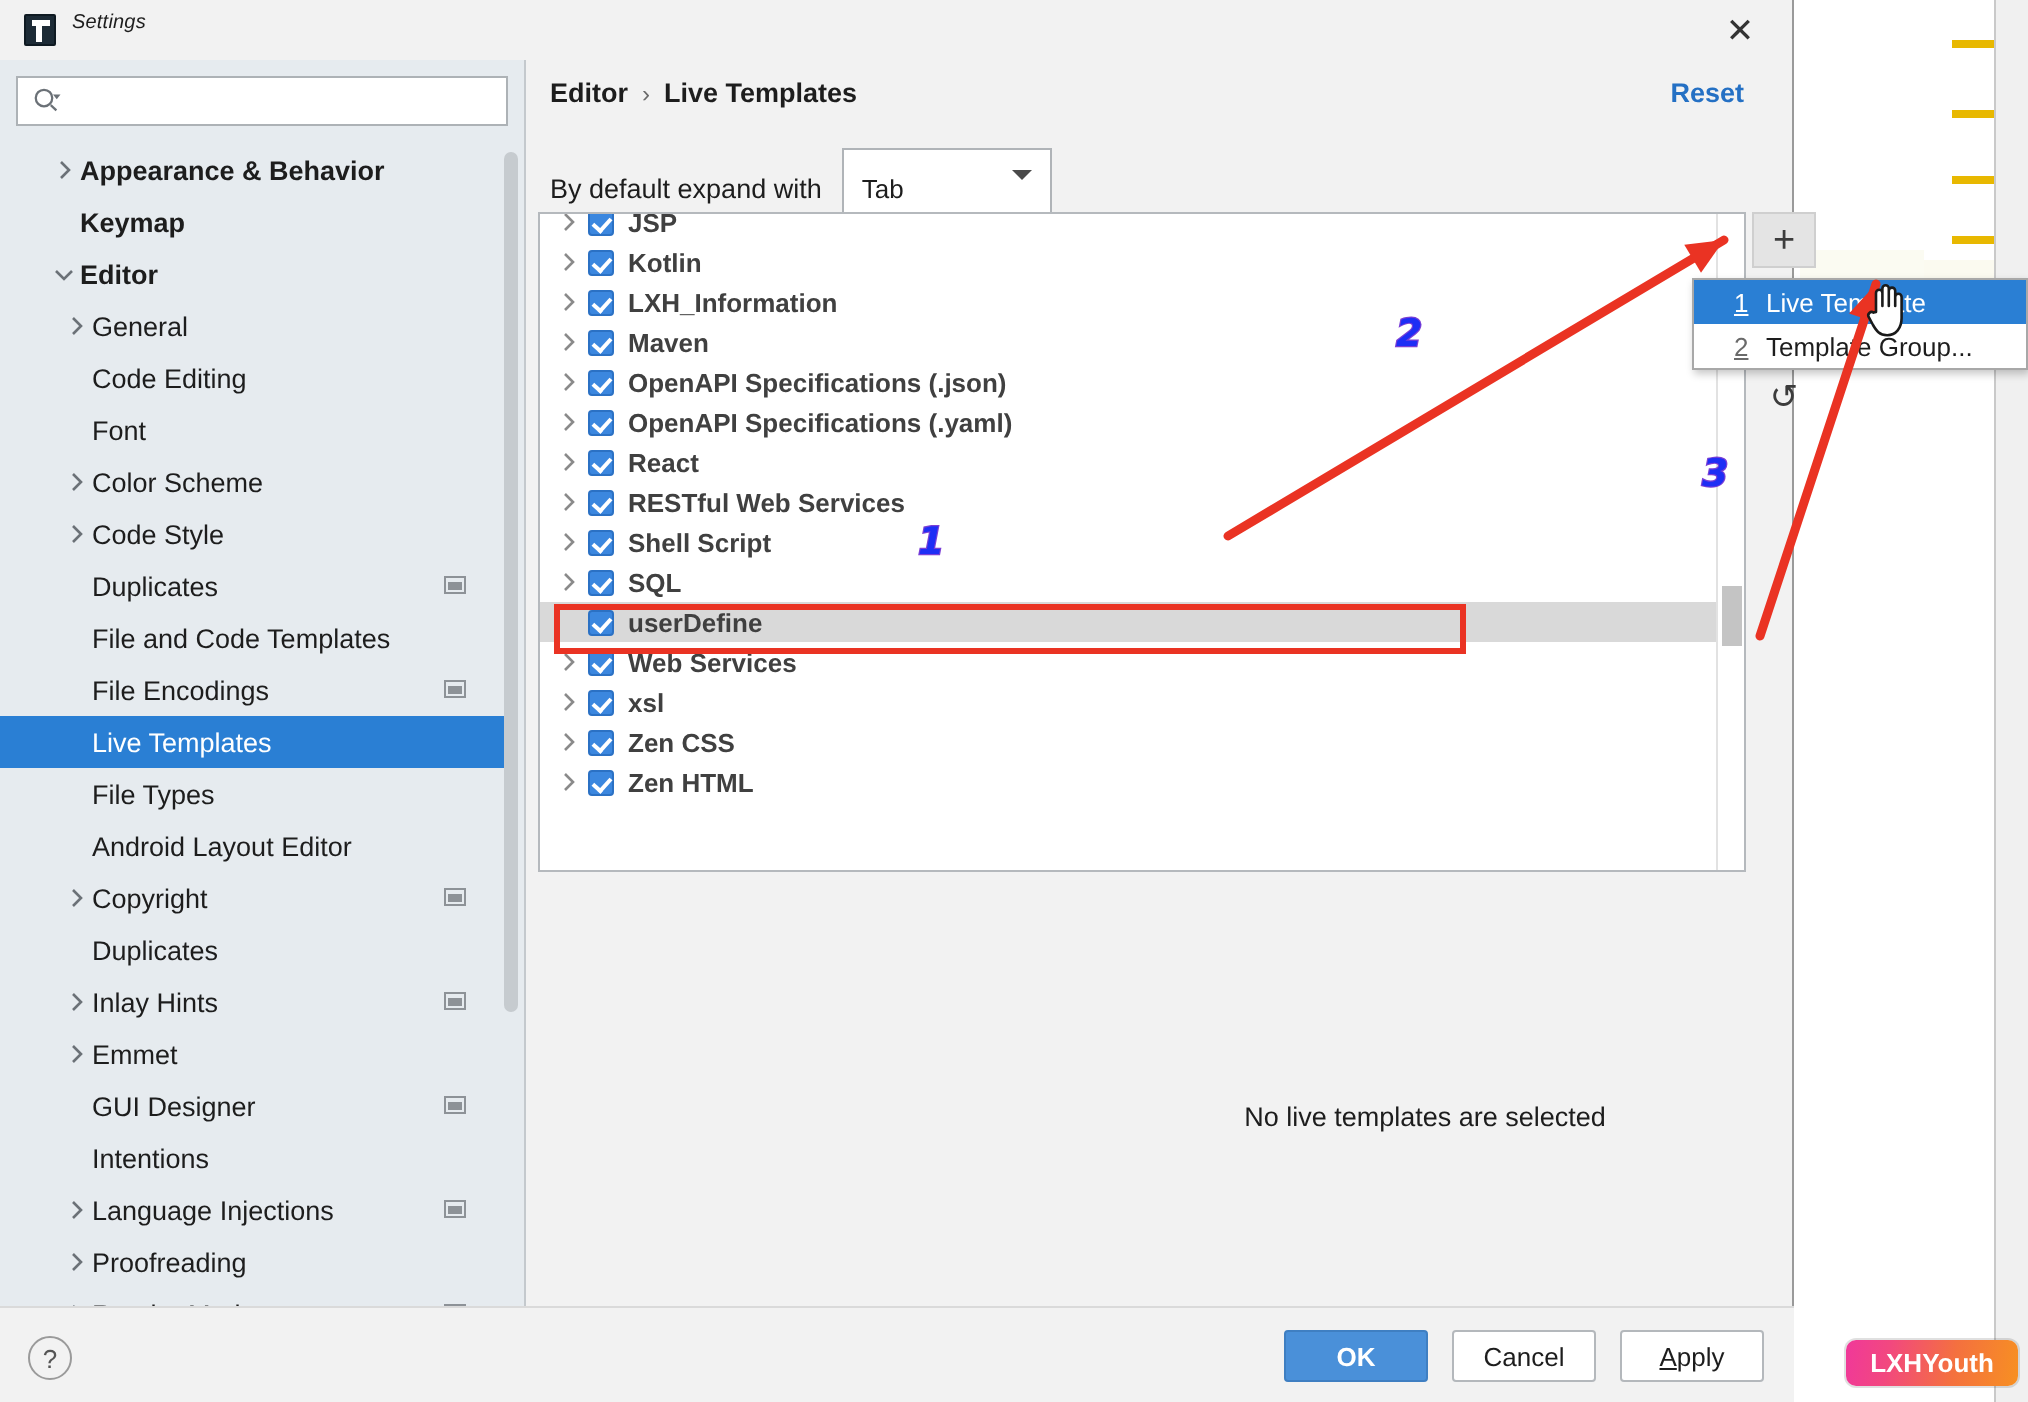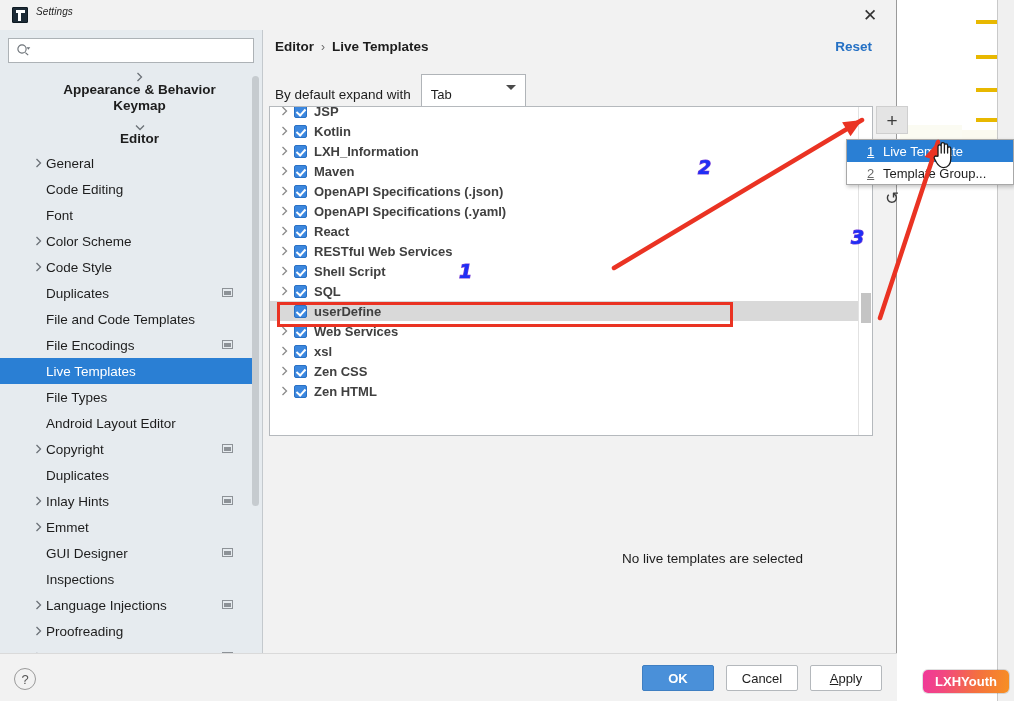--- a/index.html
+++ b/index.html
@@ -101,21 +101,21 @@
     position:relative; height:26px; display:flex; align-items:center;
     padding-left:14px; cursor:pointer; white-space:nowrap;
   }
   .tree-row .arrow{
     width:16px; min-width:16px; display:flex; align-items:center; justify-content:center;
     color:#6b7177;
   }
   .tree-row .arrow svg{ display:block; }
   .tree-row .tlabel{ font-size:13.5px; color:#1d1d1d; }
   .tree-row.bold .tlabel{ font-weight:bold; }
-  .tree-row.depth1{ padding-left:24px;flex-direction:column; }
+  .tree-row.depth1{ padding-left:24px; }
   .tree-row.depth2{ padding-left:30px; }
   .tree-row.selected{ background:#2a7fd4; }
   .tree-row.selected .tlabel{ color:#ffffff; }
   .tree-row .cfg-badge{
     position:absolute; right:22px; top:8px; width:11px; height:9px;
     border:1px solid #8d9297;
   }
   .tree-row .cfg-badge::after{
     content:""; position:absolute; left:1px; top:2px; width:7px; height:4px;
     background:#8d9297;
@@ -423,21 +423,21 @@
           </span>
           <span class="tlabel">Emmet</span>
         </div>
         <div class="tree-row depth2">
           <span class="arrow"></span>
           <span class="tlabel">GUI Designer</span>
           <span class="cfg-badge"></span>
         </div>
         <div class="tree-row depth2">
           <span class="arrow"></span>
-          <span class="tlabel">Inspections</span>
+          <span class="tlabel">Intentions</span>
         </div>
         <div class="tree-row depth2">
           <span class="arrow">
             <svg width="7" height="10" viewBox="0 0 7 10">
               <path d="M1.5 1 L5.5 5 L1.5 9" fill="none" stroke="currentColor" stroke-width="1.3"></path>
             </svg>
           </span>
           <span class="tlabel">Language Injections</span>
           <span class="cfg-badge"></span>
         </div>

